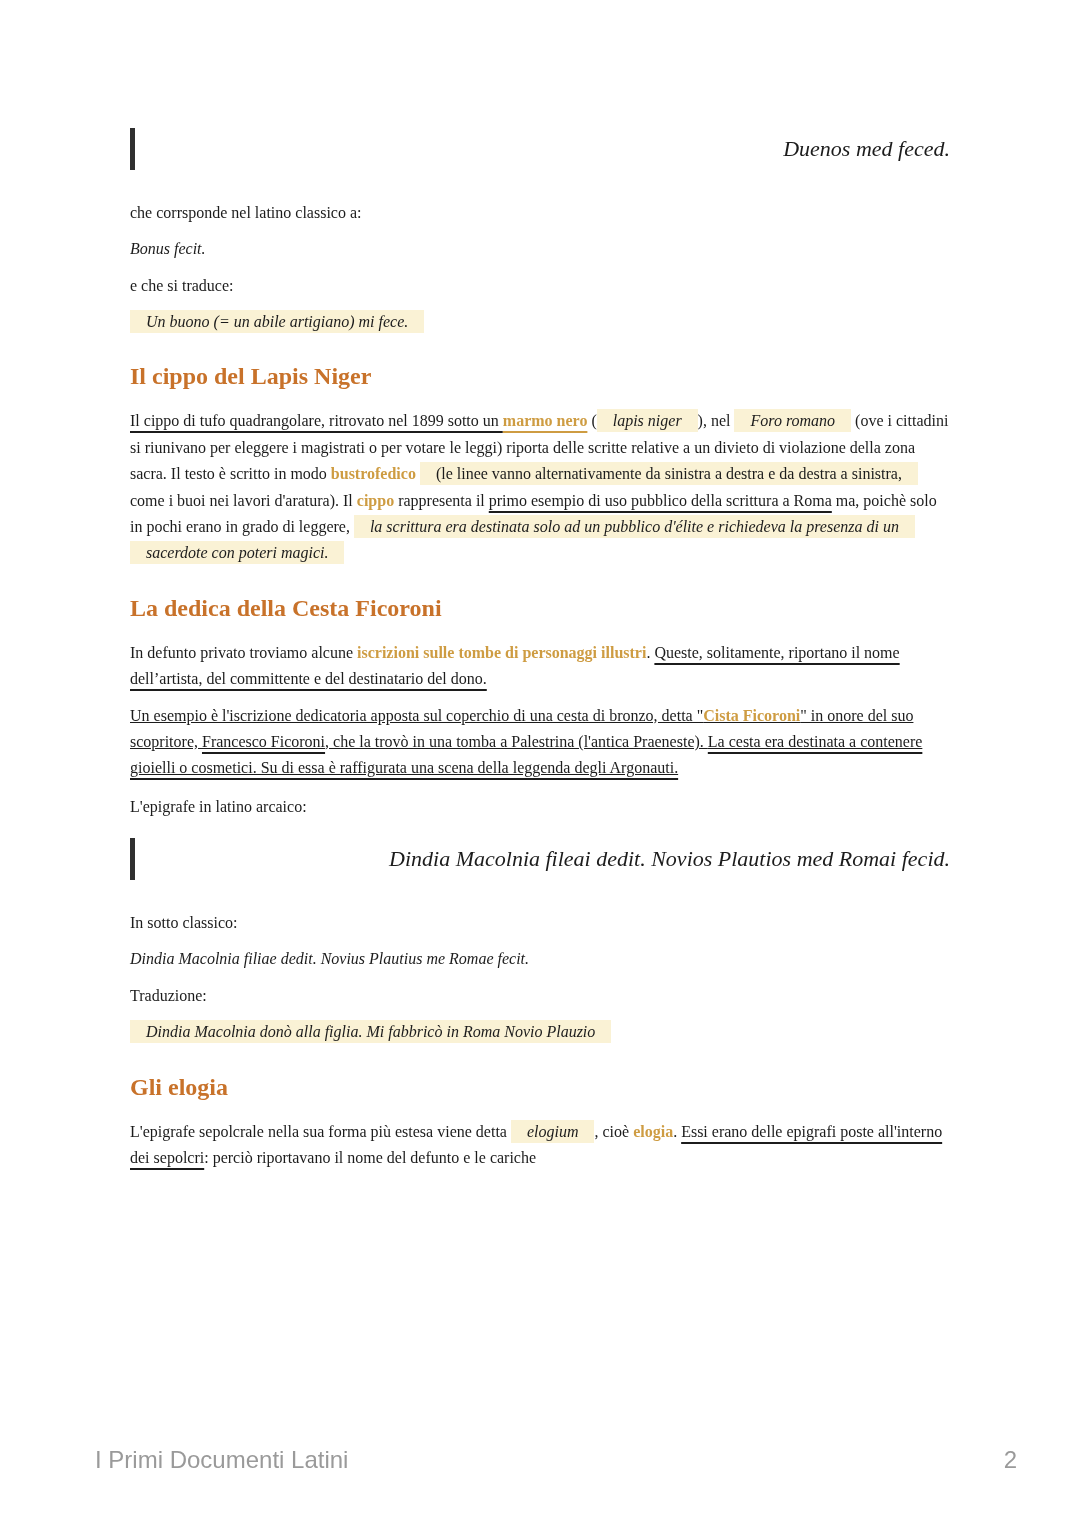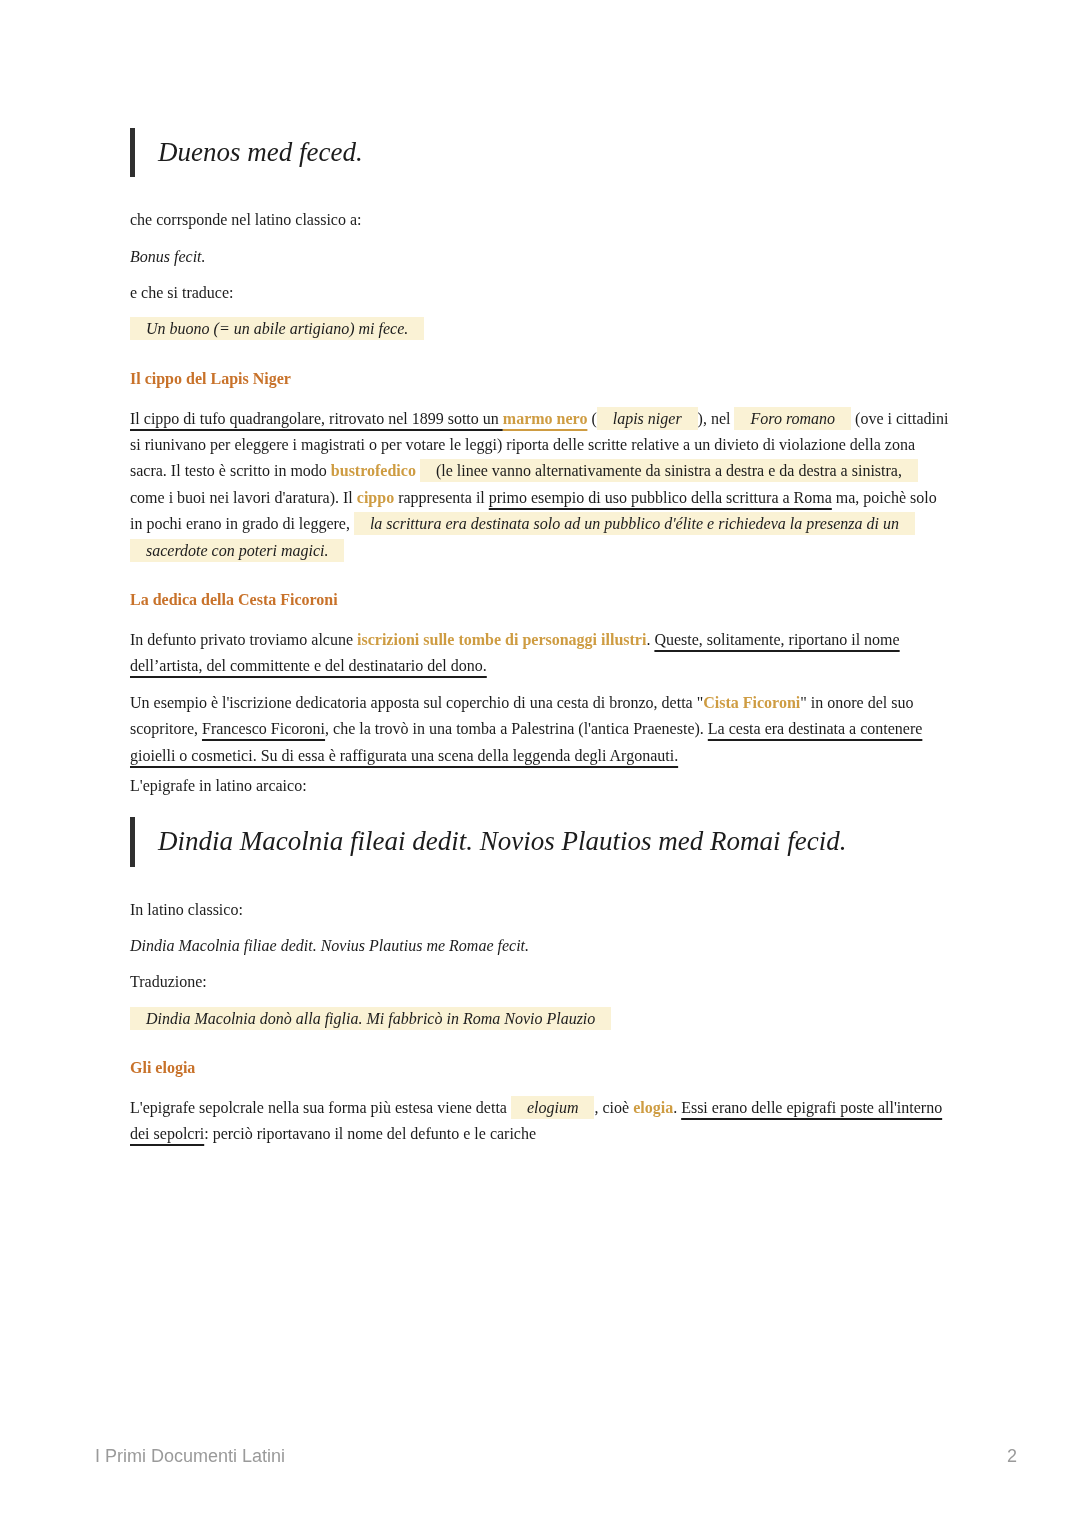--- a/index.html
+++ b/index.html
@@ -22,37 +22,38 @@
     position:absolute;
     left:130px;top:126px;
     width:820px;
   }
   .para{
     font-size:16px;
     line-height:1.65;
     color:var(--c-text);
     margin:0 0 10px 0;
   }
-  .para.tight{margin-bottom:4px;}
+  .para.tight{margin-bottom:12px;text-decoration:underline;}
   .h2{
     font-family:"Liberation Serif", serif;
-    font-size:16px;
+    font-size:24px;
     line-height:1.25;
     font-weight:bold;
     color:var(--c-heading);
     margin:26px 0 17px 0;
   }
   .quote{
     position:relative;
     margin:0 0 30px 0;
     padding:5px 0 5px 28px;
-    font-size:27px;
+    font-size:22px;
     font-style:italic;
     color:var(--c-text);
     line-height:1.45;
+    text-align:right;
   }
   .quote + .quote, .para + .quote{margin-top:18px;}
   .quote:first-child{margin-top:2px;}
   .qbar{
     position:absolute;left:0;top:0;bottom:0;width:5px;
     background:var(--c-bar);
   }
   .accent{color:var(--c-accent);font-weight:bold;}
   .it{font-style:italic;}
   .ul{
@@ -66,42 +67,42 @@
     box-decoration-break:clone;
     -webkit-box-decoration-break:clone;
   }
   .footer{
     position:absolute;
     left:95px;right:63px;top:1446px;
     display:flex;
     justify-content:space-between;
     align-items:baseline;
     font-family:"Liberation Sans", sans-serif;
-    font-size:18px;
+    font-size:24px;
     color:var(--c-footer);
   }
 </style>
 </head>
 <body>
 
 <div class="page">
   <main class="content">
       <div class="quote"><span class="qbar"></span><span class="qtext"><span class="it">Duenos med feced.</span></span></div>
       <p class="para"><span>che corrsponde nel latino classico a:</span></p>
       <p class="para"><span class="it">Bonus fecit.</span></p>
       <p class="para"><span>e che si traduce:</span></p>
       <p class="para"><span class="it hl">Un buono (= un abile artigiano) mi fece.</span></p>
       <h2 class="h2">Il cippo del Lapis Niger</h2>
       <p class="para"><span class="ul">Il cippo di tufo quadrangolare, ritrovato nel 1899 sotto un </span><span class="accent ul">marmo nero</span><span> (</span><span class="it hl">lapis niger</span><span>), nel </span><span class="it hl">Foro romano</span><span> (ove i cittadini si riunivano per eleggere i magistrati o per votare le leggi) riporta delle scritte relative a un divieto di violazione della zona sacra. Il testo è scritto in modo </span><span class="accent">bustrofedico</span><span> </span><span class="hl">(le linee vanno alternativamente da sinistra a destra e da destra a sinistra,</span><span> come i buoi nei lavori d'aratura). Il </span><span class="accent">cippo</span><span> rappresenta il </span><span class="ul">primo esempio di uso pubblico della scrittura a Roma</span><span> ma, poichè solo in pochi erano in grado di leggere, </span><span class="it hl">la scrittura era destinata solo ad un pubblico d'élite e richiedeva la presenza di un sacerdote con poteri magici.</span></p>
       <h2 class="h2">La dedica della Cesta Ficoroni</h2>
       <p class="para"><span>In defunto privato troviamo alcune </span><span class="accent">iscrizioni sulle tombe di personaggi illustri</span><span>. </span><span class="ul">Queste, solitamente, riportano il nome dell’artista, del committente e del destinatario del dono.</span></p>
       <p class="para tight"><span>Un esempio è l'iscrizione dedicatoria apposta sul coperchio di una cesta di bronzo, detta "</span><span class="accent">Cista Ficoroni</span><span>" in onore del suo scopritore, </span><span class="ul">Francesco Ficoroni</span><span>, che la trovò in una tomba a Palestrina (l'antica Praeneste). </span><span class="ul">La cesta era destinata a contenere gioielli o cosmetici. Su di essa è raffigurata una scena della leggenda degli Argonauti.</span></p>
       <p class="para"><span>L'epigrafe in latino arcaico:</span></p>
       <div class="quote"><span class="qbar"></span><span class="qtext"><span class="it">Dindia Macolnia fileai dedit. Novios Plautios med Romai fecid.</span></span></div>
-      <p class="para"><span>In latino classico:</span></p>
+      <p class="para"><span>In sotto classico:</span></p>
       <p class="para"><span class="it">Dindia Macolnia filiae dedit. Novius Plautius me Romae fecit.</span></p>
       <p class="para"><span>Traduzione:</span></p>
       <p class="para"><span class="it hl">Dindia Macolnia donò alla figlia. Mi fabbricò in Roma Novio Plauzio</span></p>
       <h2 class="h2">Gli elogia</h2>
       <p class="para"><span>L'epigrafe sepolcrale nella sua forma più estesa viene detta </span><span class="it hl">elogium</span><span>, cioè </span><span class="accent">elogia</span><span>. </span><span class="ul">Essi erano delle epigrafi poste all'interno dei sepolcri</span><span>: perciò riportavano il nome del defunto e le cariche</span></p>
     </main>
   <div class="footer">
     <span>I Primi Documenti Latini</span>
     <span>2</span>
   </div>

